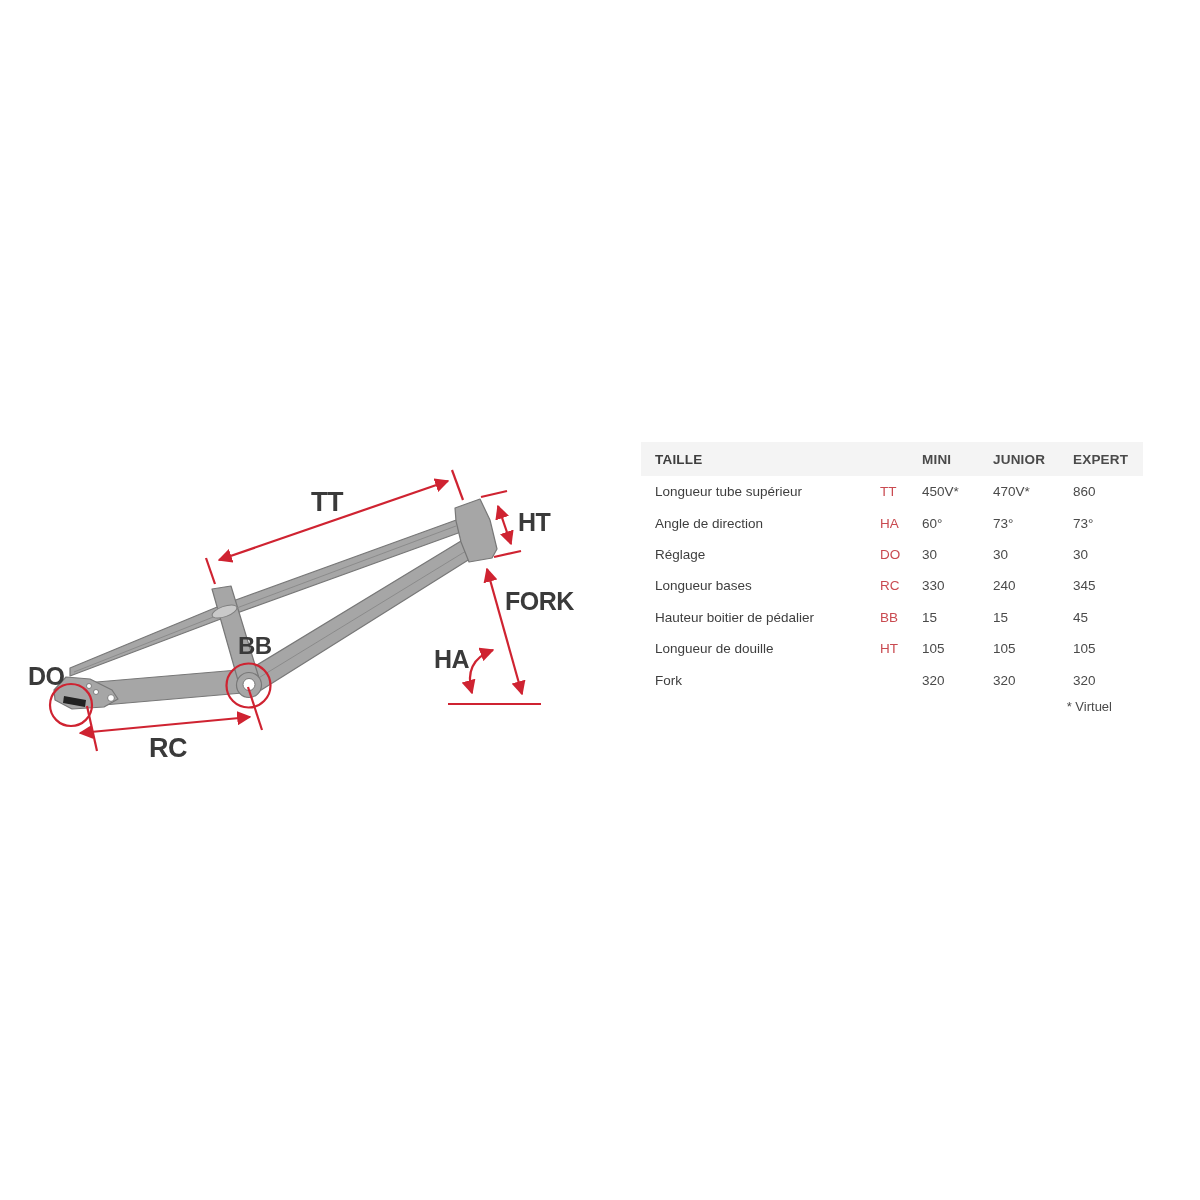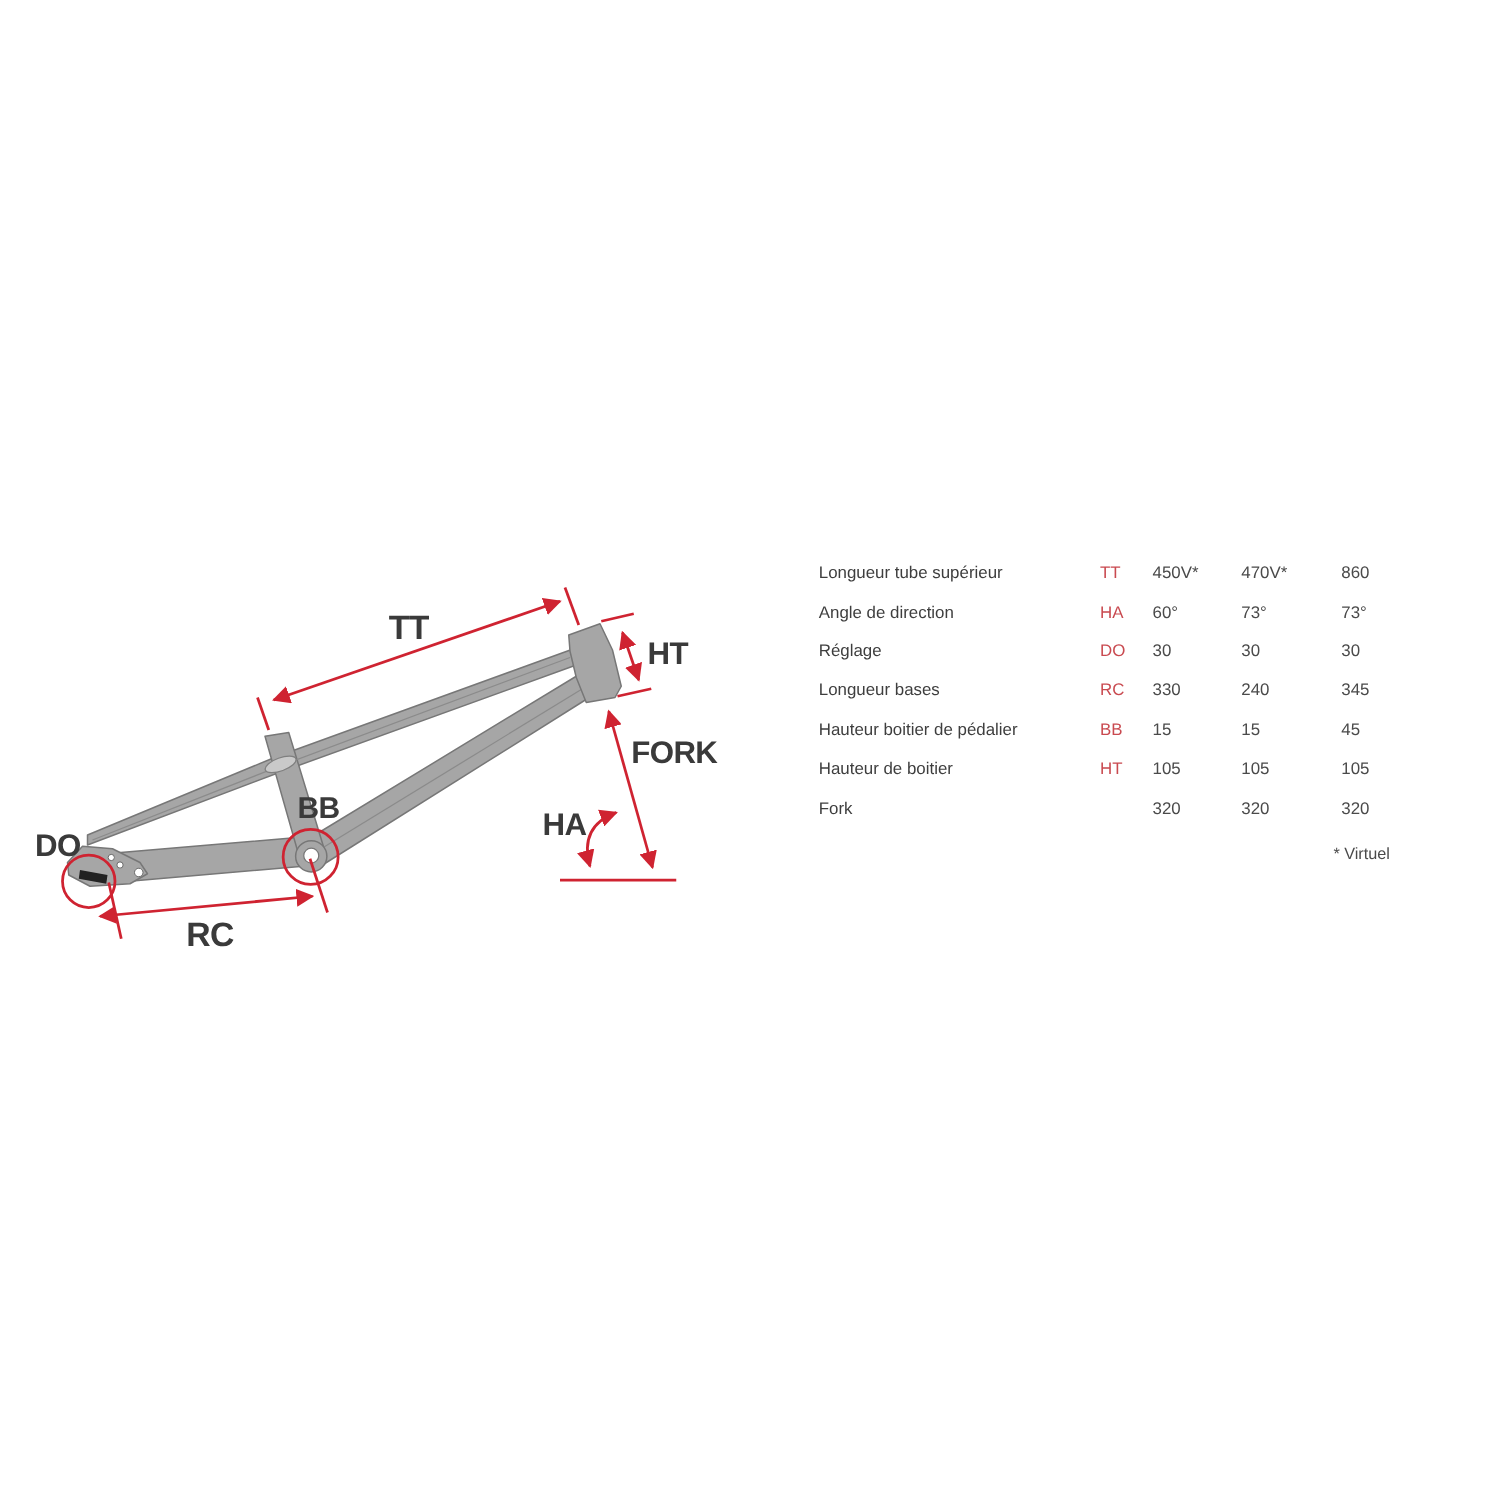--- a/index.html
+++ b/index.html
@@ -27,21 +27,21 @@
   }
   .thead{
     background:#f4f4f4;height:34px;font-weight:bold;font-size:13.5px;color:#333333;
     letter-spacing:0.2px;
   }
   .body-row{height:31.4px;}
   .c-label{color:#3e3e3e;}
   .c-code{color:#c94a50;}
   .c-val{color:#4a4a4a;}
   .footnote{
-    margin-top:13px;text-align:right;padding-right:31px;
+    margin-top:3px;text-align:right;padding-right:31px;
     color:#4a4a4a;font-size:13px;
   }
 </style>
 </head>
 <body>
 
 <svg class="frame-diagram" width="620" height="345" viewBox="0 430 620 345" xmlns="http://www.w3.org/2000/svg">
   <defs>
     <marker id="arr" viewBox="0 0 10 10" refX="9" refY="5" markerWidth="6.5" markerHeight="6.5" orient="auto-start-reverse">
       <path d="M0,0 L10,5 L0,10 Z" fill="#cf2331"></path>
@@ -93,20 +93,27 @@
   <text class="dim-label" x="518" y="531" font-size="25">HT</text>
   <text class="dim-label" x="505" y="610" font-size="25">FORK</text>
   <text class="dim-label" x="434" y="668" font-size="25">HA</text>
   <text class="dim-label" x="238" y="654" font-size="24">BB</text>
   <text class="dim-label" x="28" y="685" font-size="25">DO</text>
   <text class="dim-label" x="149" y="757" font-size="27">RC</text>
 </svg>
 
 <div class="spec-table">
 
+  <div class="row thead">
+    <div class="c-label">TAILLE</div>
+    <div class="c-code"></div>
+    <div class="c-val">MINI</div>
+    <div class="c-val">JUNIOR</div>
+    <div class="c-val">EXPERT</div>
+  </div>
 
   <div class="row body-row">
     <div class="c-label">Longueur tube supérieur</div>
     <div class="c-code">TT</div>
     <div class="c-val">450V*</div>
     <div class="c-val">470V*</div>
     <div class="c-val">860</div>
   </div>
 
   <div class="row body-row">
@@ -135,21 +142,21 @@
 
   <div class="row body-row">
     <div class="c-label">Hauteur boitier de pédalier</div>
     <div class="c-code">BB</div>
     <div class="c-val">15</div>
     <div class="c-val">15</div>
     <div class="c-val">45</div>
   </div>
 
   <div class="row body-row">
-    <div class="c-label">Hauteur de boitier</div>
+    <div class="c-label">Longueur de douille</div>
     <div class="c-code">HT</div>
     <div class="c-val">105</div>
     <div class="c-val">105</div>
     <div class="c-val">105</div>
   </div>
 
 
   <div class="row body-row">
     <div class="c-label">Fork</div>
     <div class="c-code"></div>

